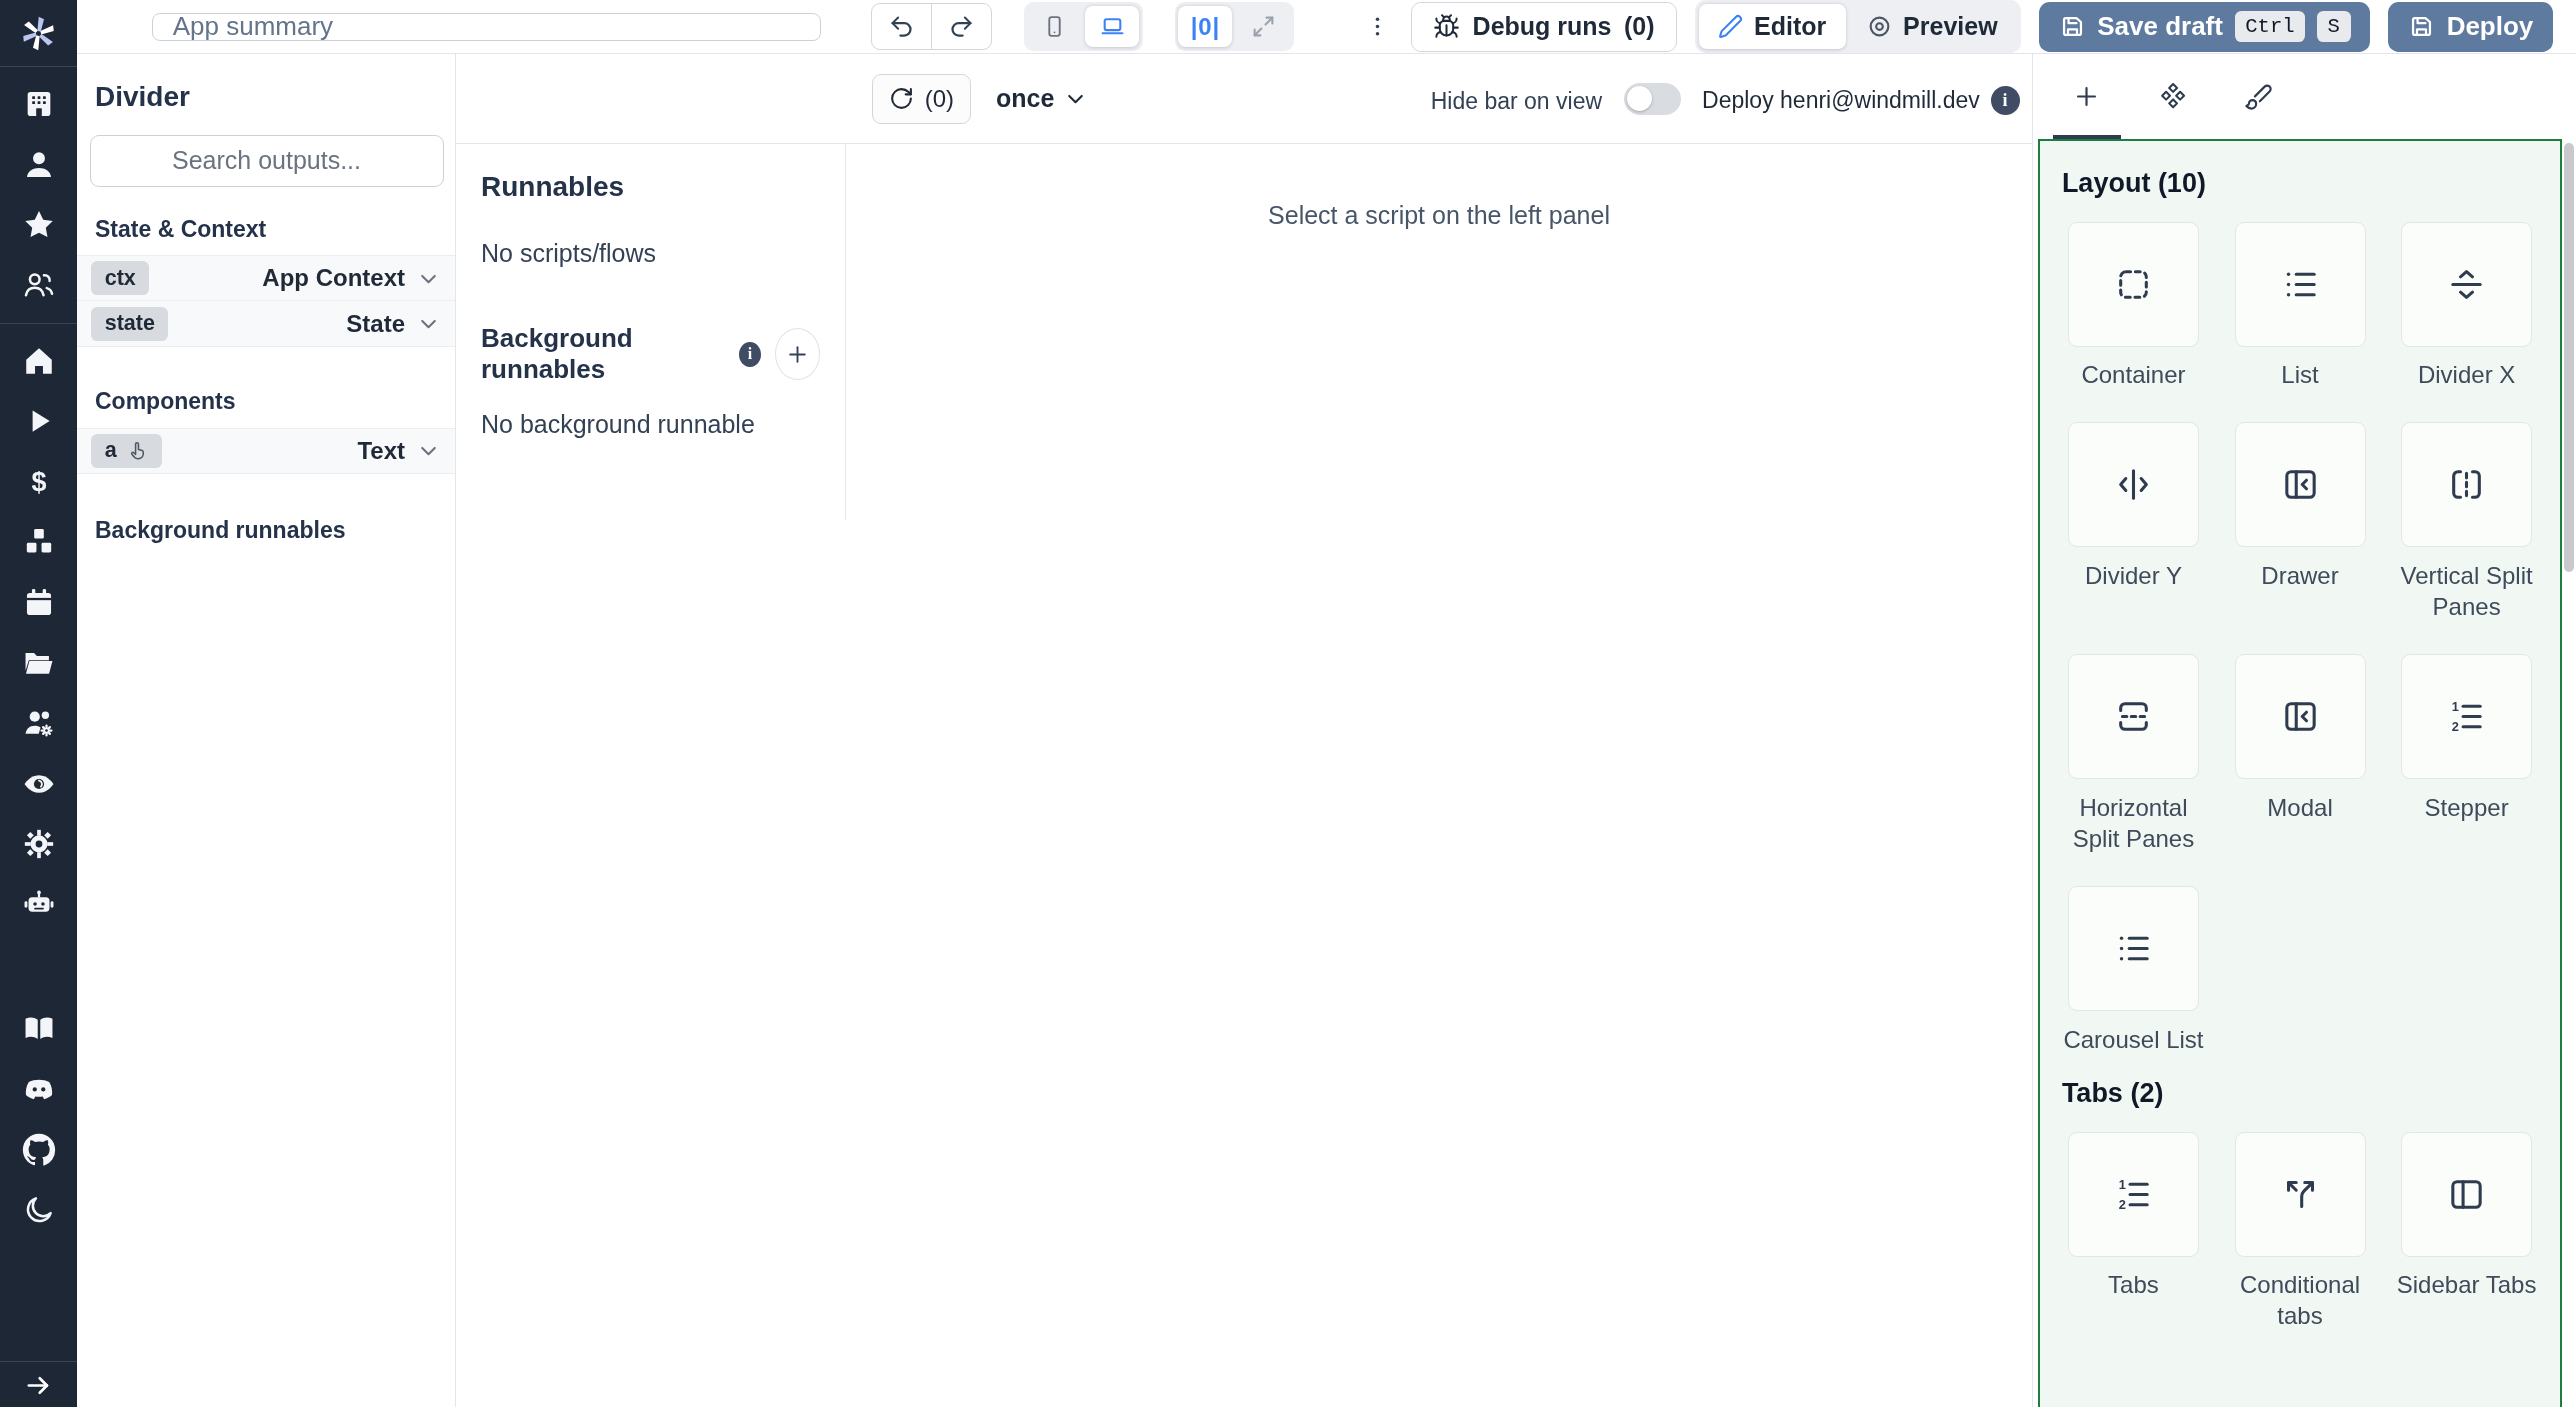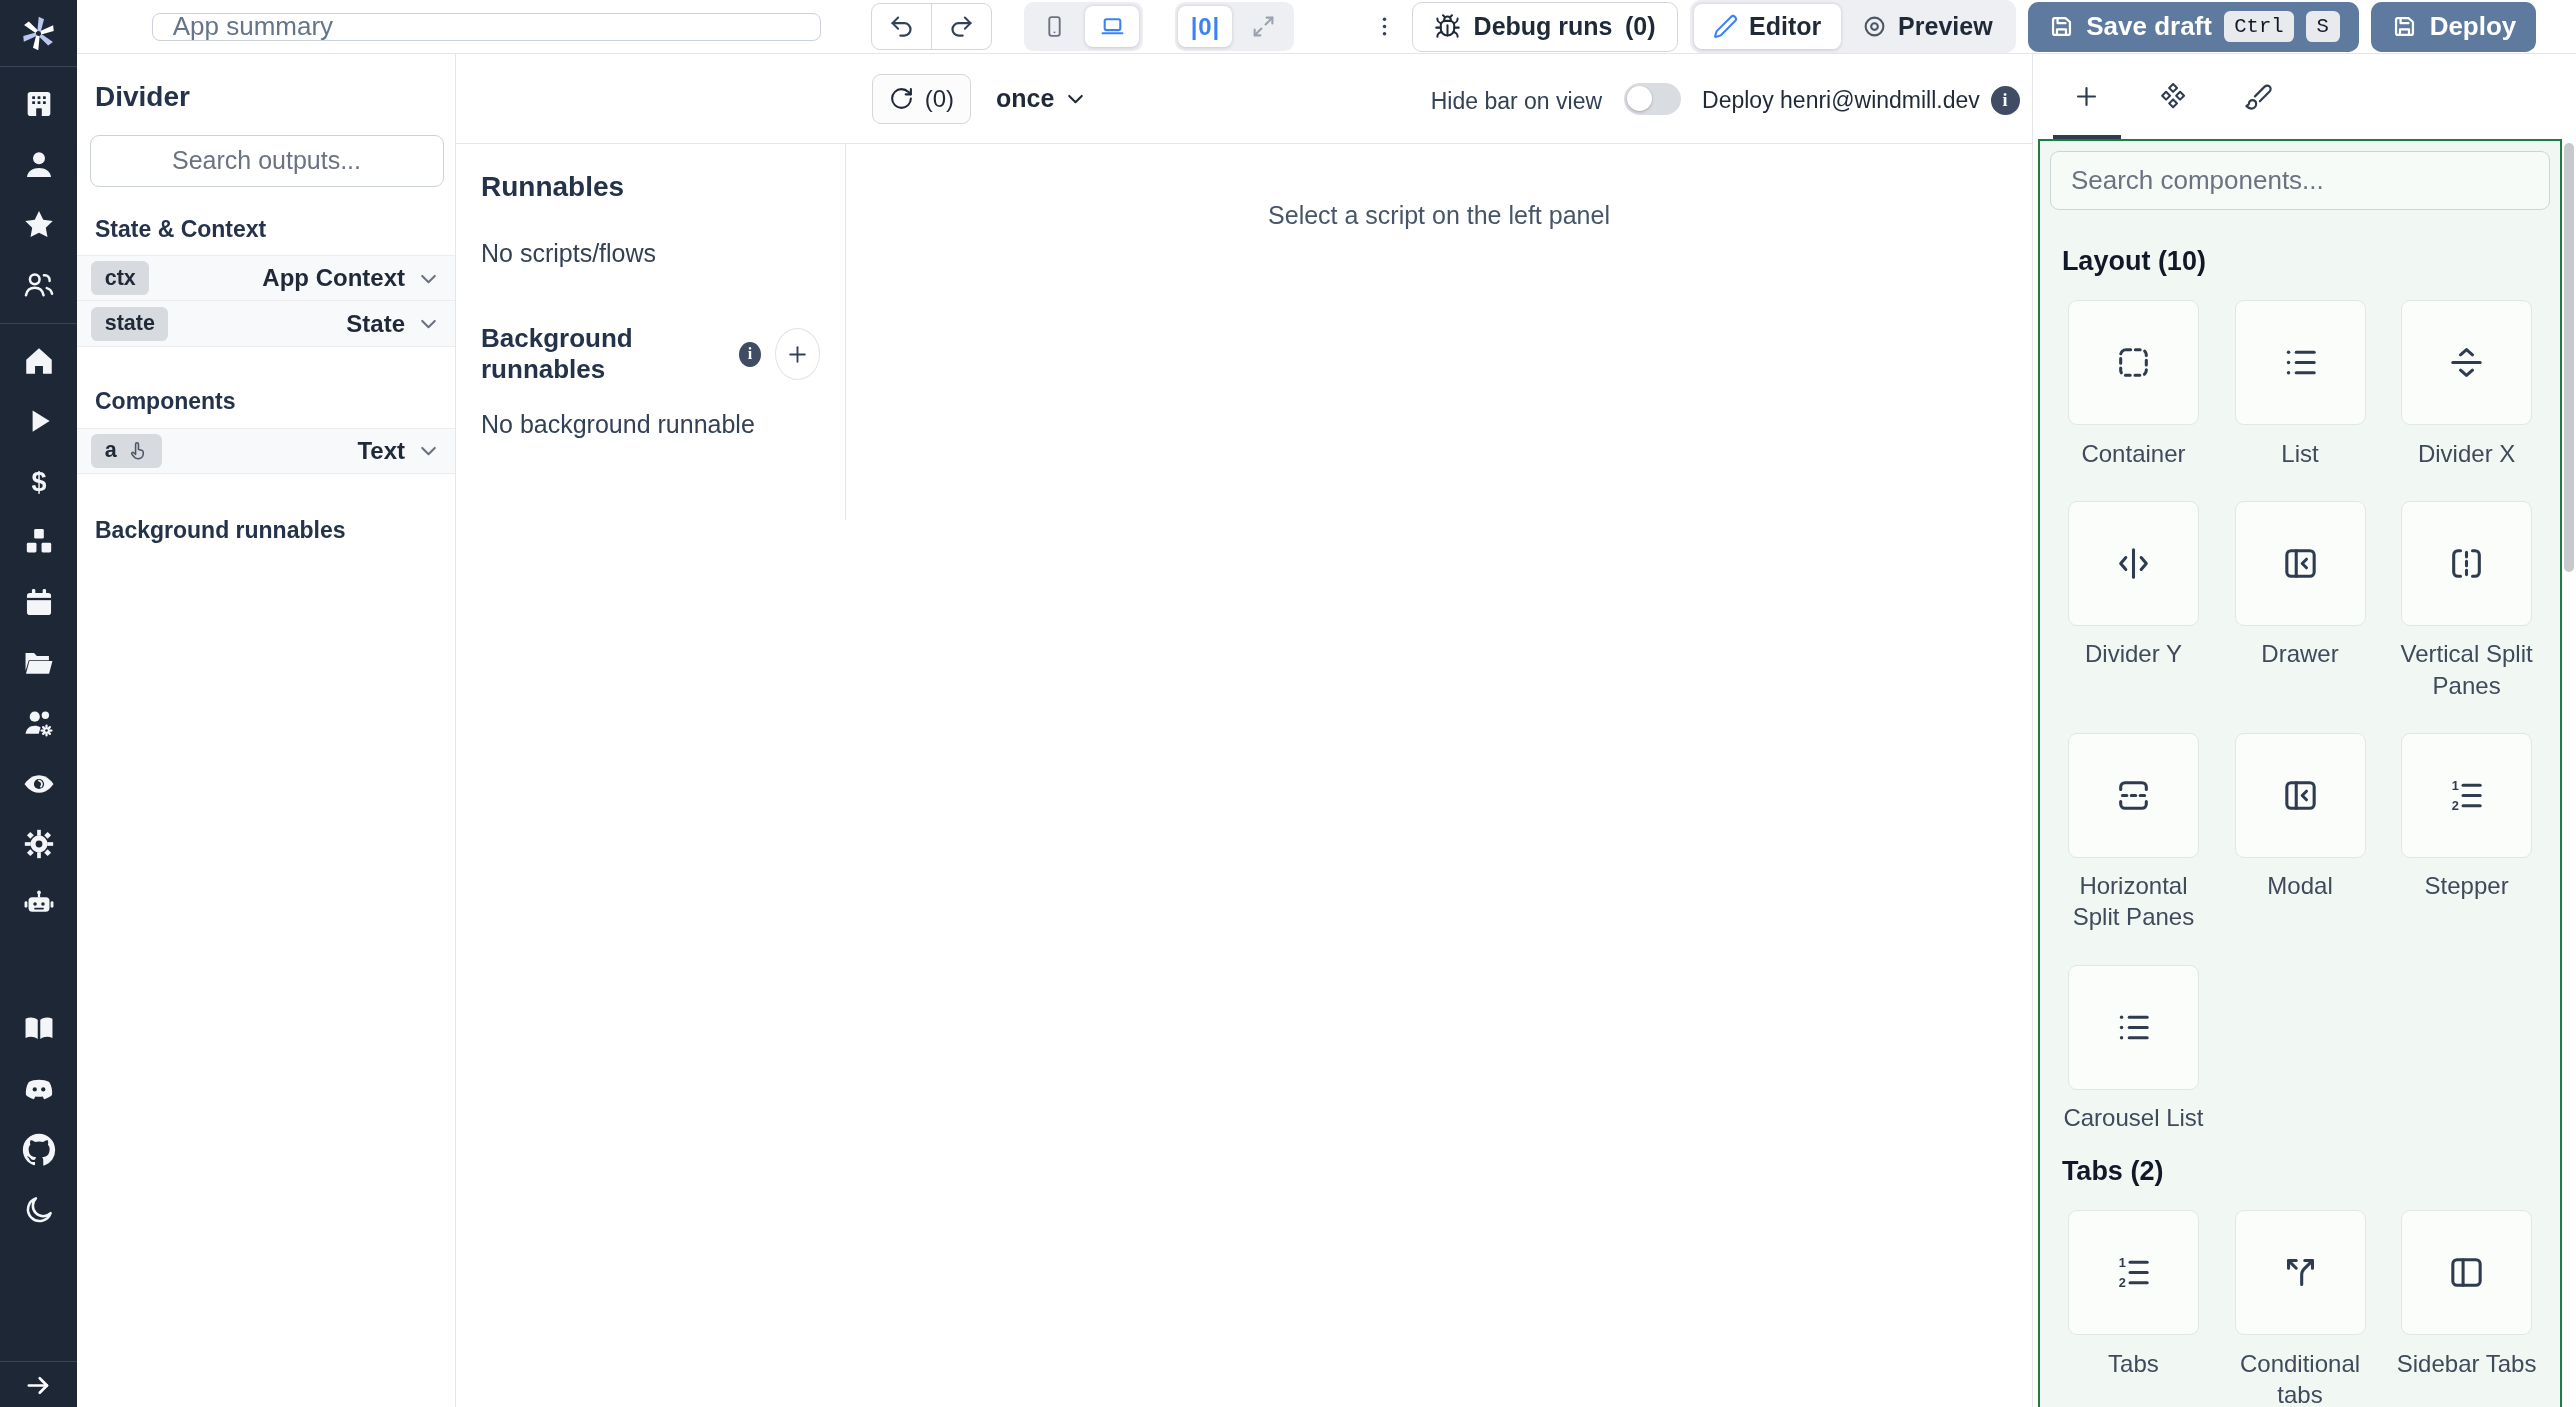--- a/index.html
+++ b/index.html
@@ -38,21 +38,21 @@
             display:flex; align-items:center; justify-content:center; }
   .ur-btn:first-child { border-radius:9px 0 0 9px; }
   .ur-btn:last-child { border-radius:0 9px 9px 0; margin-left:-0.9px; }
   .ur-btn .ic { width:27px; height:27px; }
   .seg { background:#edeff2; border-radius:9.8px; padding:3.6px; display:flex; gap:3.6px; }
   .seg-item { width:54px; height:41px; border-radius:8px; display:flex; align-items:center;
               justify-content:center; color:#6b7280; cursor:pointer; }
   .seg-item.active { background:#fff; box-shadow:0 0.9px 3.6px rgba(15,23,42,.18); }
   .seg-item .ic { width:25px; height:25px; }
   .align-label { font-size:24px; font-weight:700; color:#3b82f6; letter-spacing:0.9px; }
-  .right-cluster { margin-left:auto; display:flex; align-items:center; gap:12px; padding-right:40px;justify-content:flex-end; }
+  .right-cluster { margin-left:auto; display:flex; align-items:center; gap:18px; padding-right:23px;justify-content:flex-end; }
   .kebab { width:30px; height:41px; color:#334155; display:flex; align-items:center; justify-content:center; cursor:pointer; }
   .kebab .ic { width:25px; height:25px; }
   .debug-btn { height:50px; border:0.9px solid #d3d7dc; border-radius:9.8px; background:#fff; cursor:pointer;
                display:flex; align-items:center; gap:12.5px; padding:0 21.5px; font-size:25px; font-weight:600; color:#1f2937; }
   .debug-btn .ic { width:27px; height:27px; color:#1f2937; }
   .seg2 { background:#edeff2; border-radius:10.7px; padding:3.6px; display:flex; gap:1.8px; }
   .seg2-item { height:45px; border-radius:8px; padding:0 19.7px; display:flex; gap:10.7px; align-items:center;
                font-size:25px; font-weight:600; color:#1f2937; cursor:pointer; }
   .seg2-item.active { background:#fff; box-shadow:0 0.9px 3.6px rgba(15,23,42,.18); }
   .seg2-item .ic { width:25px; height:25px; }
@@ -639,21 +639,20 @@
     <div class="rp-tab">
       <span style="width:29px;height:29px;display:block">
           <svg class="ic" viewBox="0 0 24 24">
             <path d="m9.06 11.9 8.07-8.06a2.85 2.85 0 1 1 4.03 4.03l-8.06 8.07"></path>
             <path d="M7.07 14.94c-1.66 0-3 1.35-3 3.02 0 1.33-2.5 1.52-2 2.02 1.08 1.1 2.49 2.02 4 2.02 2.2 0 4-1.8 4-4.04a3.01 3.01 0 0 0-3-3.02z"></path>
           </svg>
         </span>
     </div>
   </div>
   <div class="green-box">
-    <input class="comp-search" placeholder="Search components..." style="">
     <div class="comp-sections" id="comp-sections">
         <div class="comp-section-title">Layout (10)</div>
         <div class="comp-grid">
           <div class="comp-item">
             <div class="comp-card">
               <span style="width:41px;height:41px;display:block">
                 <svg class="ic" viewBox="0 0 24 24">
                   <rect x="4.5" y="4.5" width="15" height="15" rx="3" stroke-dasharray="2.8 2.8"></rect>
                 </svg>
               </span>

